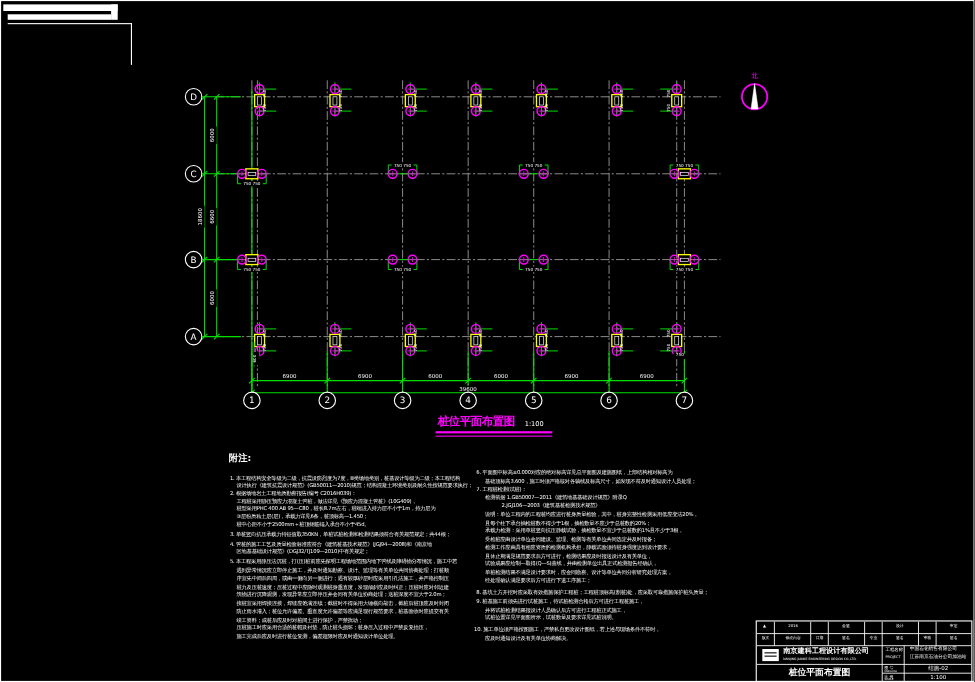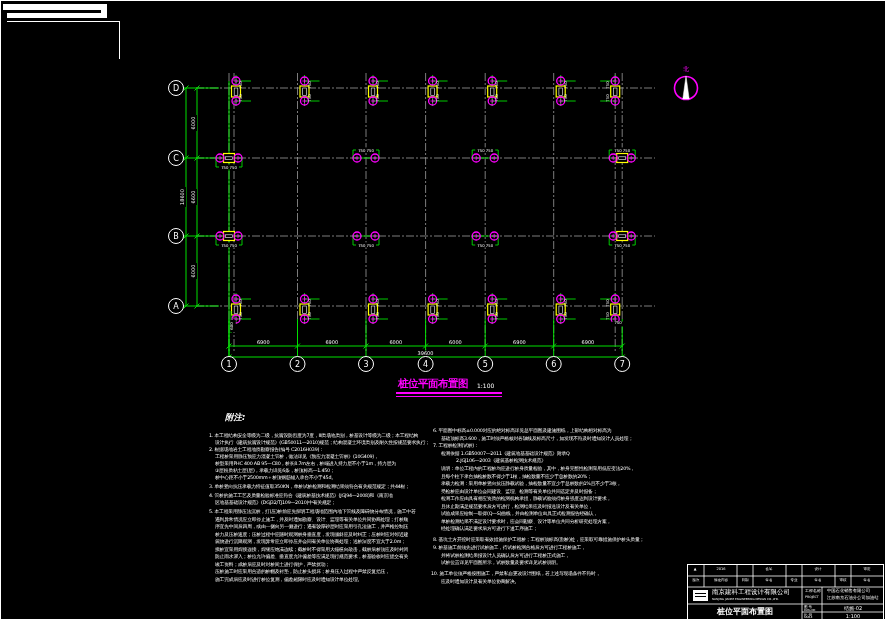--- a/index.html
+++ b/index.html
@@ -405,21 +405,21 @@
       <circle cx="685" cy="87" r="11.5" fill="none" stroke="#ff00ff" stroke-width="1.6"></circle>
       <polygon points="685,75 681.8,98 688.2,98" fill="#ffffff" stroke="#ffffff" stroke-width="0.5"></polygon>
       <text x="685" y="70" fill="#ff00ff" font-size="6" text-anchor="middle">北</text>
     </svg>
 
   <div class="t" style="left:397px;top:377px;font-size:10.5px;font-weight:bold;color:#ff00ff;letter-spacing:-0.5px;">桩位平面布置图</div>
   <div class="t" style="left:476px;top:382px;font-size:6px;">1:100</div>
   <div class="mark" style="left:395px;top:391px;width:106px;height:2px;background:#ff00ff;"></div>
   <div class="mark" style="left:395px;top:394.5px;width:106px;height:1px;background:#ff00ff;"></div>
 
-  <div class="t" style="left:224px;top:412px;font-size:8.5px;font-weight:bold;font-style:italic;">附注:</div>
+  <div class="t" style="left:207px;top:412px;font-size:8.5px;font-weight:bold;">附注:</div>
   <div id="notes-layer">
       <div class="t" style="left: 208px; top: 433px; font-size: 4.8px; letter-spacing: -0.2px;">1. 本工程结构安全等级为二级，抗震设防烈度为7度，Ⅲ类场地类别，桩基设计等级为二级；本工程结构</div>
       <div class="t" style="left: 214px; top: 440px; font-size: 4.8px; letter-spacing: -0.2px;">设计执行《建筑抗震设计规范》(GB50011—2010)规范；结构混凝土环境类别及耐久性按规范要求执行；</div>
       <div class="t" style="left: 208px; top: 447px; font-size: 4.8px; letter-spacing: -0.2px;">2. 根据场地岩土工程地质勘察报告(编号 C2016H039)：</div>
       <div class="t" style="left: 214px; top: 454px; font-size: 4.8px; letter-spacing: -0.2px;">工程桩采用静压预应力混凝土管桩，做法详见《预应力混凝土管桩》(10G409)，</div>
       <div class="t" style="left: 214px; top: 461px; font-size: 4.8px; letter-spacing: -0.2px;">桩型采用PHC 400 AB 95—C80，桩长8.7m左右，桩端进入持力层不小于1m，持力层为</div>
       <div class="t" style="left: 214px; top: 468px; font-size: 4.8px; letter-spacing: -0.2px;">③层粉质粘土层(层)，承载力详见6条，桩顶标高—1.450；</div>
       <div class="t" style="left: 214px; top: 475px; font-size: 4.8px; letter-spacing: -0.2px;">桩中心距不小于2500mm＋桩顶钢筋锚入承台不小于45d。</div>
       <div class="t" style="left: 208px; top: 484px; font-size: 4.8px; letter-spacing: -0.2px;">3. 单桩竖向抗压承载力特征值取350KN，单桩试桩检测和检测结果须符合有关规范规定；共44根；</div>
       <div class="t" style="left: 208px; top: 493px; font-size: 4.8px; letter-spacing: -0.2px;">4. 管桩的施工工艺及质量检验标准应符合《建筑桩基技术规范》(JGJ94—2008)和《南京地</div>
@@ -469,21 +469,21 @@
         <line x1="114" y1="0" x2="114" y2="22" stroke="#fff" stroke-width="0.8"></line>
         <line x1="147" y1="0" x2="147" y2="22" stroke="#fff" stroke-width="0.8"></line>
         <line x1="163" y1="0" x2="163" y2="22" stroke="#fff" stroke-width="0.8"></line>
         <line x1="114" y1="22" x2="114" y2="54" stroke="#fff" stroke-width="0.8"></line>
         <line x1="134" y1="22" x2="134" y2="54" stroke="#fff" stroke-width="0.8"></line>
       </svg>
 
     <div class="mark" style="left:5px;top:25px;width:15px;height:11px;"></div>
     <div class="mark" style="left:7px;top:28px;width:11px;height:1px;background:#000;"></div>
     <div class="mark" style="left:7px;top:31px;width:11px;height:1px;background:#000;"></div>
-    <div class="t" style="left:24px;top:24px;font-size:6.5px;font-weight:normal;">南京建科工程设计有限公司</div>
+    <div class="t" style="left:24px;top:24px;font-size:6.5px;font-weight:bold;">南京建科工程设计有限公司</div>
     <div class="t" style="left:24px;top:33px;font-size:2.8px;">NANJING JIANKE ENGINEERING DESIGN CO.,LTD.</div>
     <div class="t" style="left:117px;top:24px;font-size:4px;">工程名称</div>
     <div class="t" style="left:117px;top:31px;font-size:3.2px;">PROJECT</div>
     <div class="t" style="left:139px;top:24px;font-size:4.3px;">中国石化销售有限公司</div>
     <div class="t" style="left:139px;top:31px;font-size:4.3px;">江苏南京石油分公司加油站</div>
     <div class="t" style="left:0px;top:43px;width:114px;text-align:center;font-size:8px;font-weight:bold;">桩位平面布置图</div>
     <div class="t" style="left:116px;top:40.5px;font-size:3.5px;">图 号</div>
     <div class="t" style="left:116px;top:44.5px;font-size:2.6px;">DWG.NO</div>
     <div class="t" style="left:136px;top:40.5px;width:58px;text-align:center;font-size:5px;">结施-02</div>
     <div class="t" style="left:116px;top:48.5px;font-size:3.5px;">比 例</div>

